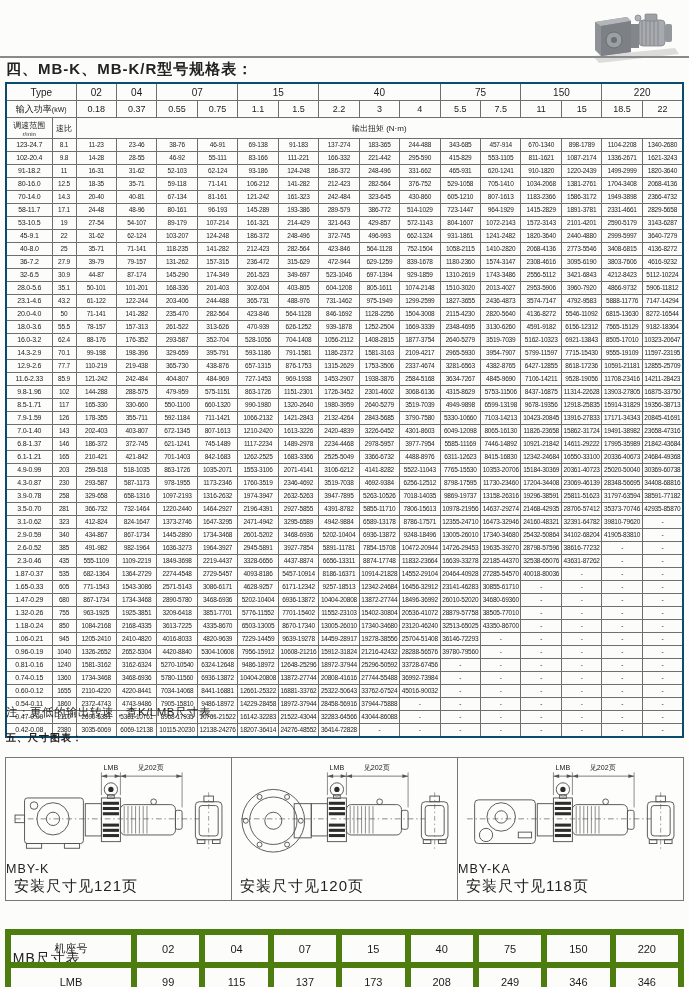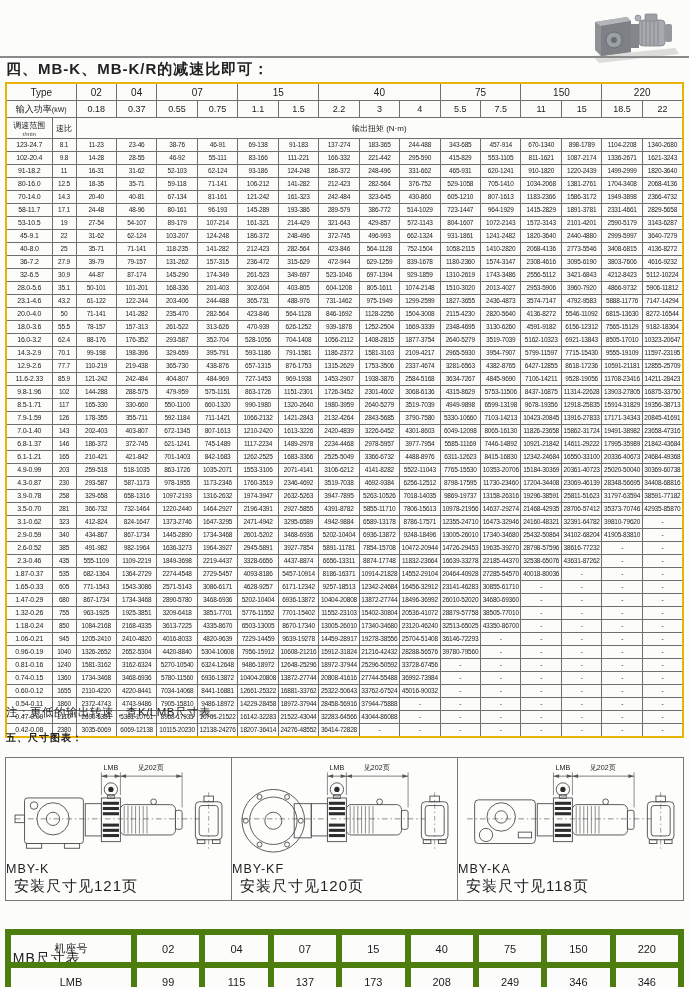--- a/index.html
+++ b/index.html
@@ -12,21 +12,21 @@
   #top-rule{position:absolute;left:0;top:56px;width:689px;height:2px;background:#8a8a8a;}
   #product-photo{position:absolute;right:6px;top:6px;width:96px;height:58px;}
   #sec4-title{position:absolute;left:6px;top:60px;font-size:15px;font-weight:bold;letter-spacing:1px;color:#222;}
   
   #spec-wrap{position:absolute;left:5px;top:82px;width:679px;}
   table.spec{border-collapse:collapse;width:679px;table-layout:fixed;}
   table.spec th,table.spec td{
     border:1px solid #6f6f6f;padding:0;text-align:center;vertical-align:middle;
     font-weight:normal;color:#1d1d1d;overflow:hidden;white-space:nowrap;
   }
-  table.spec{border:2px solid #eab308;}
+  table.spec{border:2px solid #0c4a6e;}
   table.spec col.c-range{width:46px;} table.spec col.c-ratio{width:24px;}
   table.spec thead tr.h1 th{height:16px;font-size:10px;}
   table.spec thead tr.h2 th{height:16px;font-size:9px;}
   table.spec thead tr.h3 th{height:20px;font-size:8px;}
   table.spec tbody td{height:12px;font-size:6.5px;letter-spacing:-0.2px;line-height:12px;}
   table.spec tbody td.c0{font-size:7px;}
   .sub-unit{display:block;font-size:6px;line-height:6px;color:#333;}
   .kw{font-size:7px;}
   
   #spec-note{position:absolute;left:6px;top:705px;font-size:11.5px;color:#2a2a2a;letter-spacing:0.5px;}
@@ -60,21 +60,21 @@
   <circle cx="27" cy="34" r="3" fill="#6b6f73"></circle>
   <rect x="44" y="18" width="8" height="24" fill="#83878c"></rect>
   <rect x="52" y="14" width="26" height="26" rx="4" fill="#a7abaf" stroke="#7d8186" stroke-width="0.8"></rect>
   <path d="M55 15 V39 M59 14.5 V39.5 M63 14.5 V39.5 M67 14.5 V39.5 M71 14.5 V39.5" stroke="#85898d" stroke-width="1" fill="none"></path>
   <rect x="78" y="18" width="7" height="18" rx="2" fill="#94989c"></rect>
   <rect x="58" y="8" width="12" height="7" rx="1" fill="#9ca0a4" stroke="#7d8186" stroke-width="0.7"></rect>
   <circle cx="51" cy="12" r="3" fill="#b0b4b8" stroke="#7d8186" stroke-width="0.7"></circle>
 </svg>
 <div id="top-rule"></div>
 
-<div id="sec4-title">四、MB-K、MB-K/R的减速比即可：</div>
+<div id="sec4-title">四、MB-K、MB-K/R型号规格表：</div>
 
 <div id="spec-wrap">
   <table class="spec">
     <colgroup id="spec-cols">
         <col class="c-range">
         <col class="c-ratio">
         <col>
         <col>
         <col>
         <col>
@@ -1106,21 +1106,20 @@
           <polygon points="182,17 176,15 176,19" fill="#555"></polygon>
           <text x="107" y="11" font-size="7.5" text-anchor="middle" fill="#222" font-family="Liberation Sans,sans-serif">LMB</text>
           <text x="149" y="11" font-size="7.5" text-anchor="middle" fill="#222" font-family="Liberation Sans,sans-serif">见202页</text>
           <rect x="196" y="44" width="28" height="40" rx="4" fill="none" stroke="#555"></rect>
           <rect x="200" y="48" width="20" height="32" rx="3" fill="none" stroke="#555"></rect>
           <rect x="205" y="38" width="10" height="6" fill="none" stroke="#555"></rect>
           <line x1="210" y1="34" x2="210" y2="94" stroke="#555" stroke-width="0.6" stroke-dasharray="5 3 1.5 3"></line>
           <rect x="198" y="84" width="8" height="4" fill="none" stroke="#555"></rect>
           <rect x="214" y="84" width="8" height="4" fill="none" stroke="#555"></rect>
         </svg></div>
-    <div class="model-label">MBY-KF</div>
     <div class="panel-caption">安装尺寸见120页</div>
   </div>
   <div class="panel">
     <div class="drawing"><svg viewBox="0 0 230 118" preserveAspectRatio="xMidYMid meet" width="100%" height="100%">
           <line x1="6" y1="62" x2="200" y2="62" stroke="#555" stroke-width="0.7" stroke-dasharray="6 3 1.5 3"></line>
           <rect x="14" y="42" width="64" height="46" rx="4" fill="none" stroke="#555"></rect>
           <circle cx="42" cy="60" r="15" fill="none" stroke="#555"></circle>
           <circle cx="42" cy="60" r="6.5" fill="none" stroke="#555"></circle>
           <circle cx="26" cy="79" r="7" fill="none" stroke="#555"></circle>
           <rect x="60" y="76" width="14" height="6" fill="none" stroke="#555"></rect>

